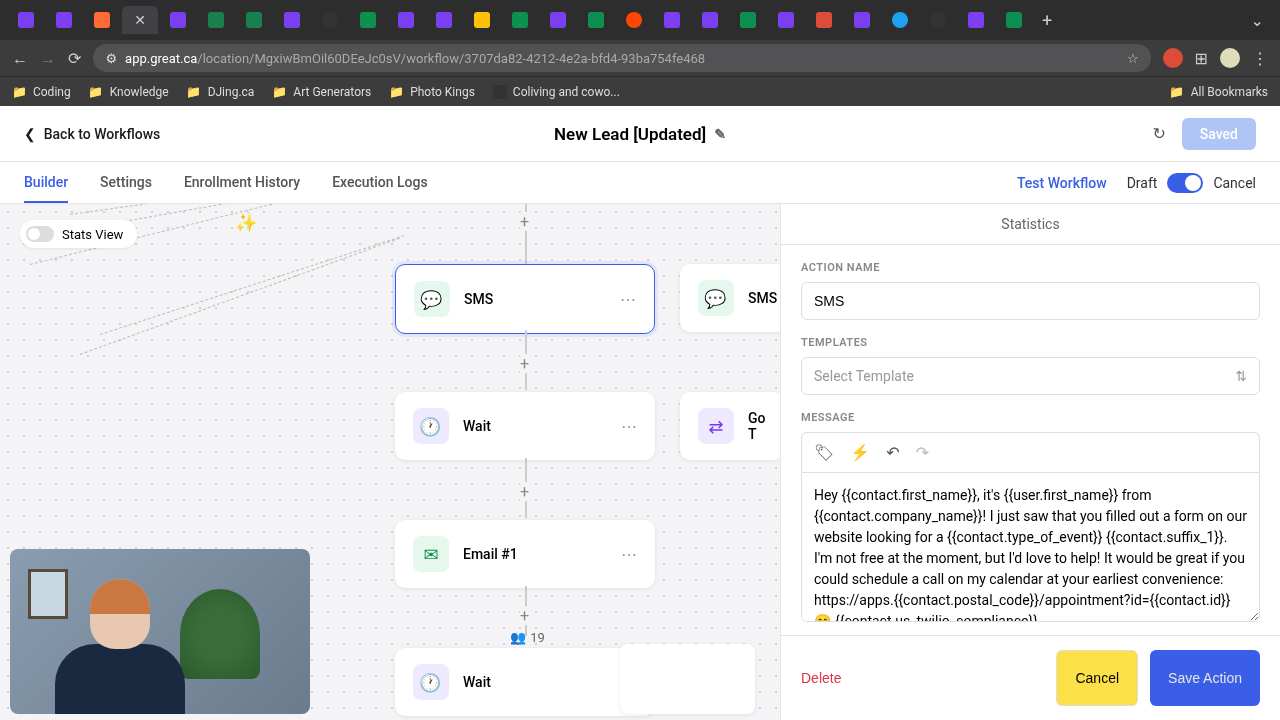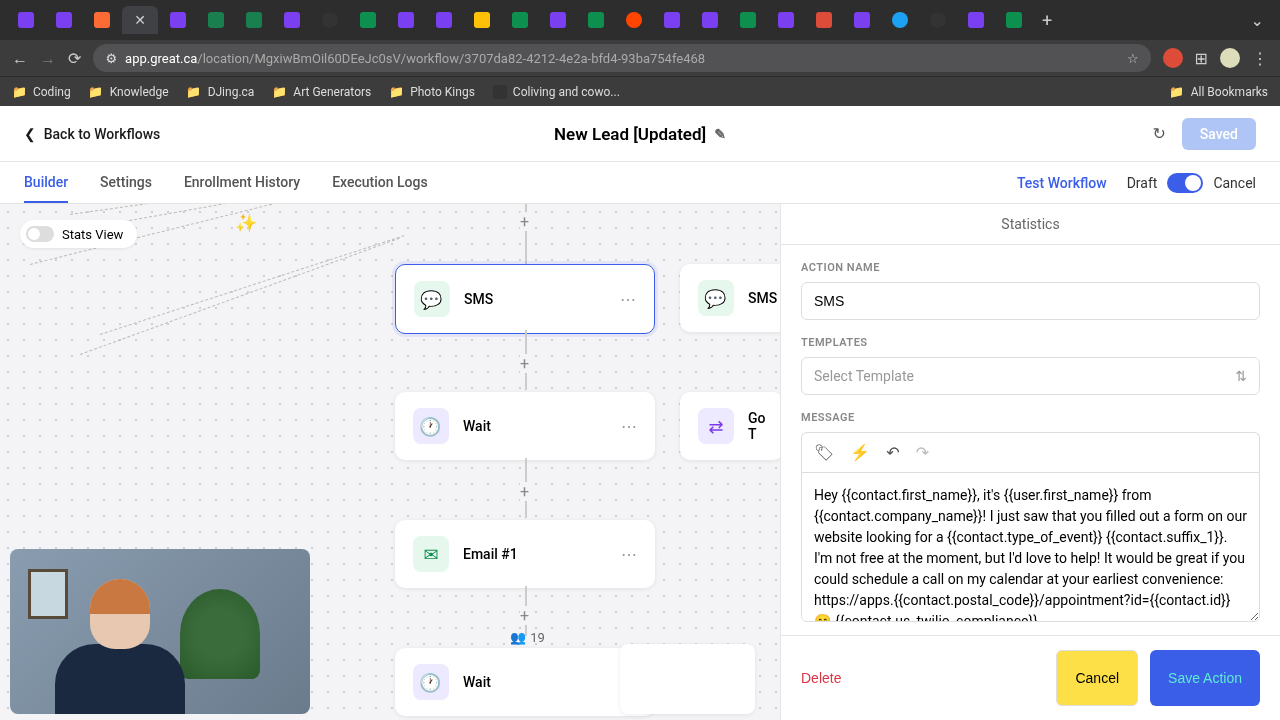--- a/index.html
+++ b/index.html
@@ -90,21 +90,21 @@
 .field-label { font-size: 11px; font-weight: 600; letter-spacing: 0.5px; color: #888; text-transform: uppercase; margin-bottom: 8px; }
 .text-input { width: 100%; padding: 10px 12px; border: 1px solid #ddd; border-radius: 6px; font-size: 14px; margin-bottom: 16px; }
 .select-input { width: 100%; padding: 10px 12px; border: 1px solid #ddd; border-radius: 6px; font-size: 14px; color: #999; margin-bottom: 16px; display: flex; justify-content: space-between; align-items: center; }
 .editor-toolbar { display: flex; gap: 16px; padding: 10px 12px; border: 1px solid #ddd; border-bottom: none; border-radius: 6px 6px 0 0; }
 .editor-toolbar span { color: #555; cursor: pointer; font-size: 16px; }
 .message-box { width: 100%; padding: 12px; border: 1px solid #ddd; border-radius: 0 0 6px 6px; font-size: 14px; line-height: 1.5; min-height: 150px; resize: vertical; font-family: inherit; }
 .panel-footer { padding: 14px 20px; border-top: 1px solid #e5e5e5; display: flex; align-items: center; gap: 12px; }
 .delete-btn { color: #dc3545; font-size: 14px; cursor: pointer; background: none; border: none; }
 .footer-right { margin-left: auto; display: flex; gap: 12px; }
 .cancel-btn { background: #fde047; border: 1px solid #ddd; padding: 10px 18px; border-radius: 6px; font-size: 14px; cursor: pointer; }
-.save-btn { background: #3b5ee8; color: #5eead4; border: none; padding: 20px 18px; border-radius: 6px; font-size: 14px; font-weight: 500; cursor: pointer; }
+.save-btn { background: #3b5ee8; color: #e5e5e5; border: none; padding: 20px 18px; border-radius: 6px; font-size: 14px; font-weight: 500; cursor: pointer; }
 
 
 .video-overlay { position: absolute; bottom: 6px; left: 10px; width: 300px; height: 165px; background: linear-gradient(135deg, #8a9db0, #6a7b8c); border-radius: 8px; overflow: hidden; }
 .person { position: absolute; left: 50px; top: 30px; width: 120px; height: 140px; }
 .head { width: 60px; height: 70px; background: #e8c8b0; border-radius: 30px 30px 25px 25px; position: absolute; left: 30px; }
 .hair { width: 60px; height: 35px; background: #c87840; border-radius: 30px 30px 0 0; position: absolute; left: 30px; }
 .body-shape { width: 130px; height: 90px; background: #1a2840; border-radius: 40px 40px 0 0; position: absolute; top: 65px; left: -5px; }
 .plant { position: absolute; right: 50px; top: 40px; width: 80px; height: 90px; background: radial-gradient(circle, #3a6b3a 40%, #2a5a2a); border-radius: 50% 50% 10% 10%; }
 .frame-art { position: absolute; left: 18px; top: 20px; width: 40px; height: 50px; background: #c8d8e0; border: 3px solid #5a4a3a; }
 

